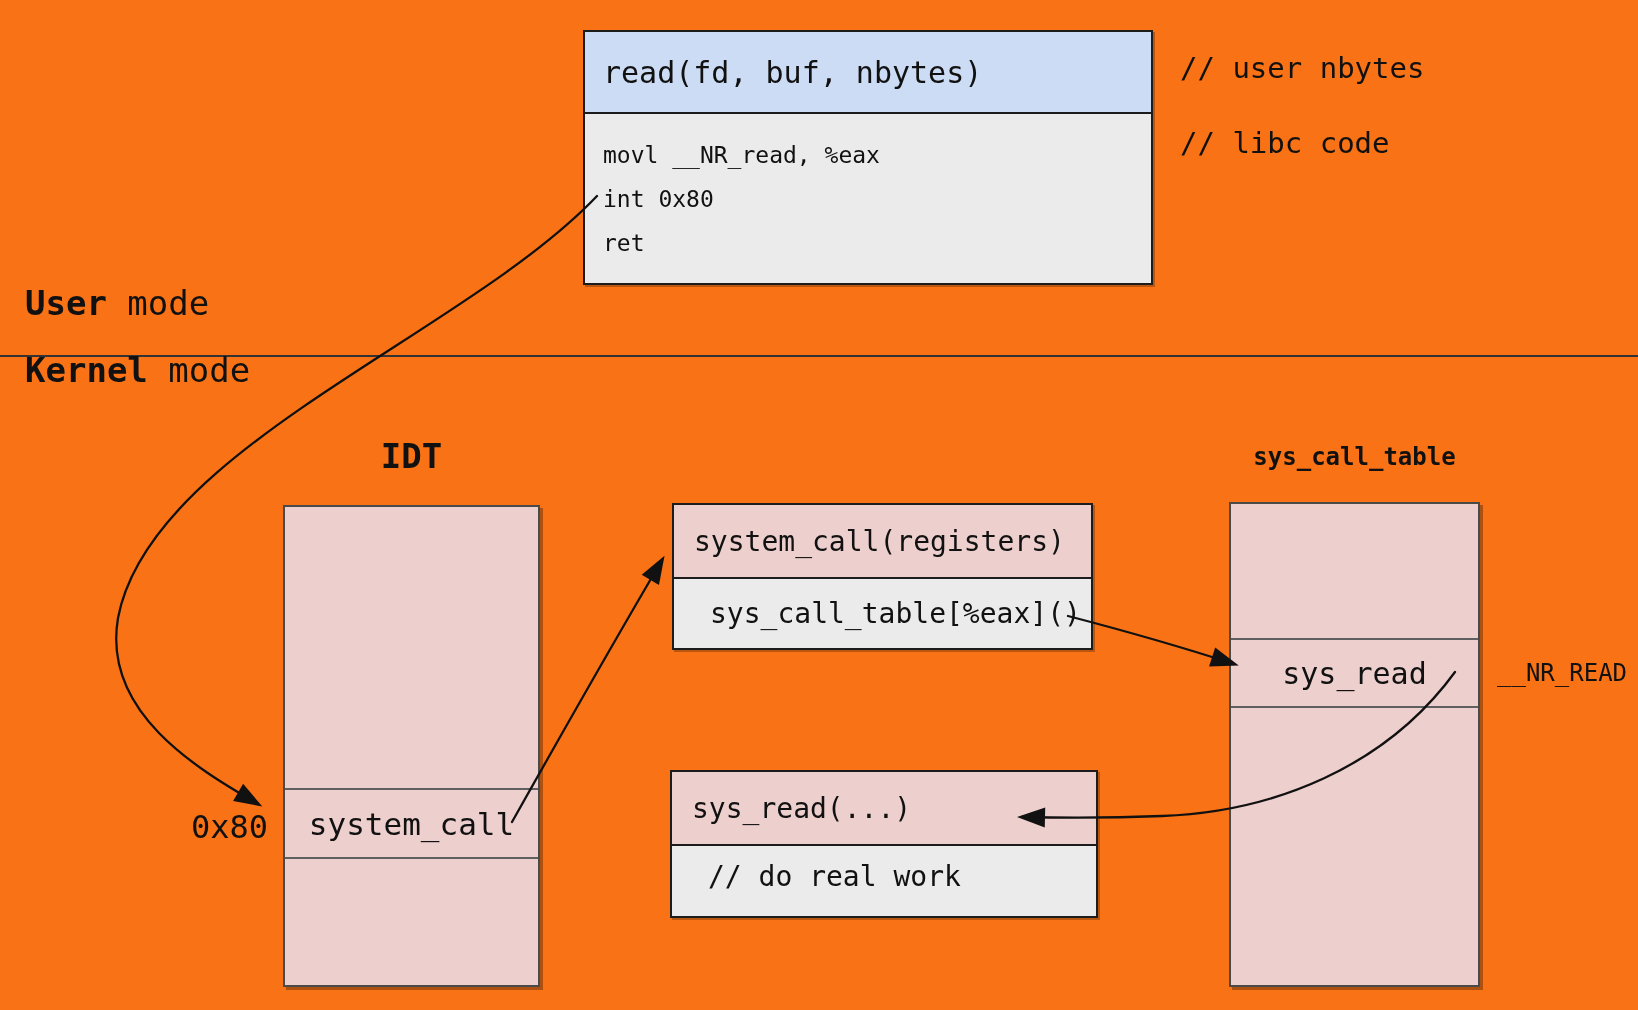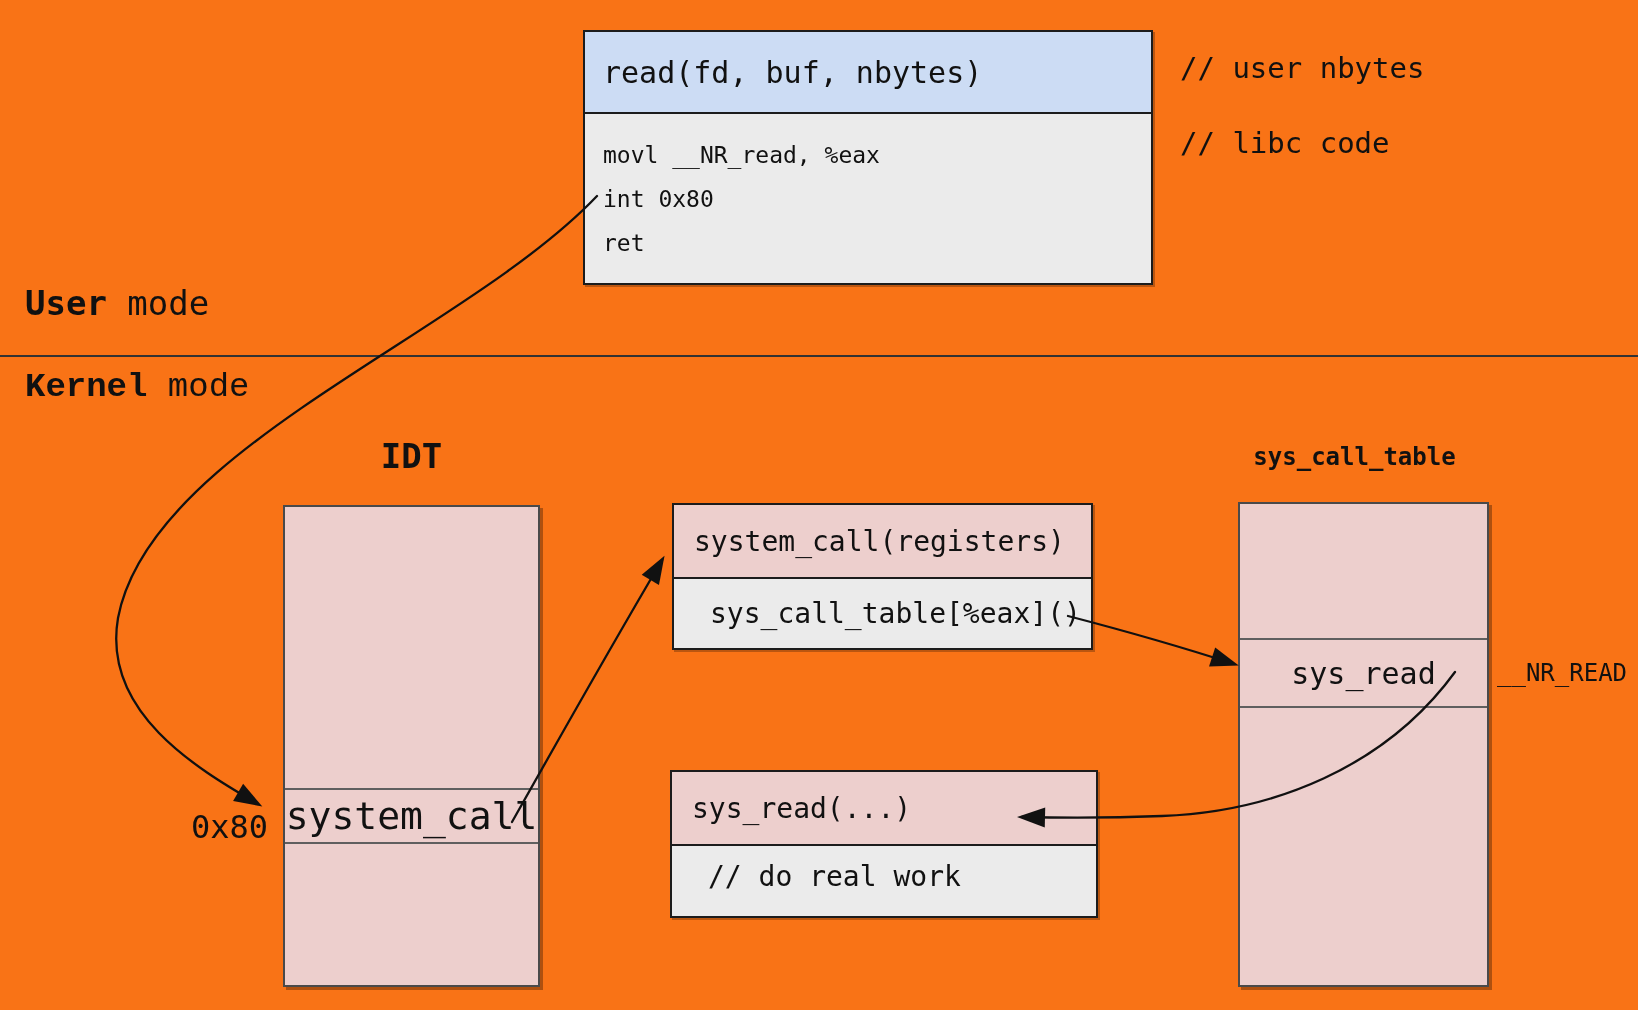--- a/index.html
+++ b/index.html
@@ -26,30 +26,30 @@
     display:flex;align-items:center;padding-left:18px;font-size:30px;}
   .user-box .bdy{padding:19px 0 0 18px;font-size:23px;line-height:44px;}
 
   .comment{position:absolute;left:1180px;font-size:29px;white-space:nowrap;}
   .comment.c1{top:51px;}
   .comment.c2{top:126px;}
 
   .mode-label{position:absolute;left:25px;font-size:34px;white-space:nowrap;}
   .mode-label b{font-weight:bold;text-align:center;}
   .mode-label.user{top:283px;}
-  .mode-label.kernel{top:368px;font-family:Liberation Mono, monospace;}
+  .mode-label.kernel{top:350px;}
 
   
   .vtable{position:absolute;background:var(--c-cell_pink);border:2.5px solid #4a4a4a;
     box-shadow:3px 3px 0 rgba(0,0,0,.3);}
   .vtable .row{position:absolute;left:0;right:0;border-top:2px solid #5f5f5f;border-bottom:2px solid #5f5f5f;
     display:flex;align-items:center;justify-content:center;white-space:nowrap;}
   .idt-table{left:283px;top:505px;width:257px;height:482px;}
-  .idt-table .row{top:281px;height:56px;font-size:38px;}
-  .sct-table{left:1229px;top:502px;width:251px;height:485px;margin-left:9px;}
+  .idt-table .row{top:281px;height:71px;font-size:31px;}
+  .sct-table{left:1229px;top:502px;width:251px;height:485px;}
   .sct-table .row{top:134px;height:70px;font-size:30px;}
 
   .table-title{position:absolute;font-weight:bold;text-align:center;white-space:nowrap;}
   .idt-title{left:283px;width:257px;top:436px;font-size:34px;}
   .sct-title{left:1229px;width:251px;top:443px;font-size:24px;}
 
   .side-label{position:absolute;white-space:nowrap;}
   .label-0x80{left:148px;width:120px;top:808px;font-size:32px;text-align:right;}
   .label-nrread{left:1497px;top:659px;font-size:24px;}
 

